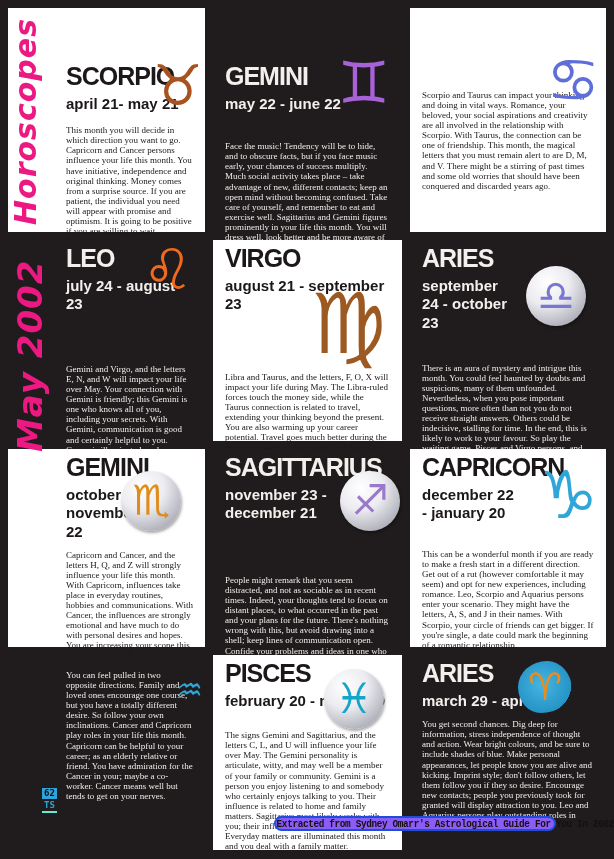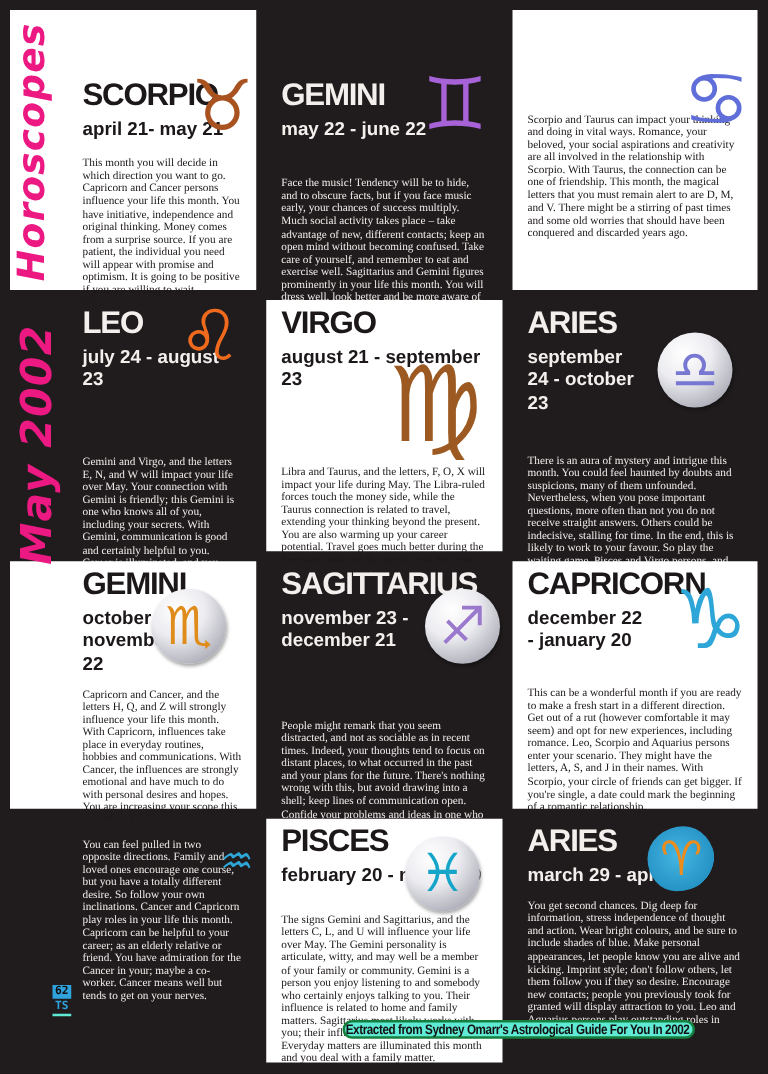--- a/index.html
+++ b/index.html
@@ -91,23 +91,23 @@
     position:absolute;left:42px;top:788px;z-index:6;
     display:flex;flex-direction:column;gap:1px;
     font-family:"DejaVu Sans Mono", monospace;font-size:9px;font-weight:bold;line-height:1;
   }
   .pagebadge .num{background:#2ea3dc;color:#14100f;padding:1px 2px;}
   .pagebadge .code{color:#2ea3dc;border-bottom:2px solid #5eead4;padding:1px 2px;}
   
   .footer-pill{
     position:absolute;left:274px;top:816px;z-index:6;
     width:282px;height:15px;
-    background:#5eead4;border:2px solid #15803d;border-radius:10px;
+    background:#8b5cf6;border:2px solid #1d4ed8;border-radius:10px;
     display:flex;align-items:center;justify-content:flex-start;
-    overflow:visible;box-sizing:border-box;
+    overflow:visible;box-sizing:border-box;font-family:Liberation Mono, monospace;
   }
   .footer-pill span{
     white-space:nowrap;color:#14100f;font-weight:bold;
     font-size:11px;letter-spacing:-0.4px;
     transform:scaleX(0.85);transform-origin:4px center;
   }
 </style>
 </head>
 <body>
 

